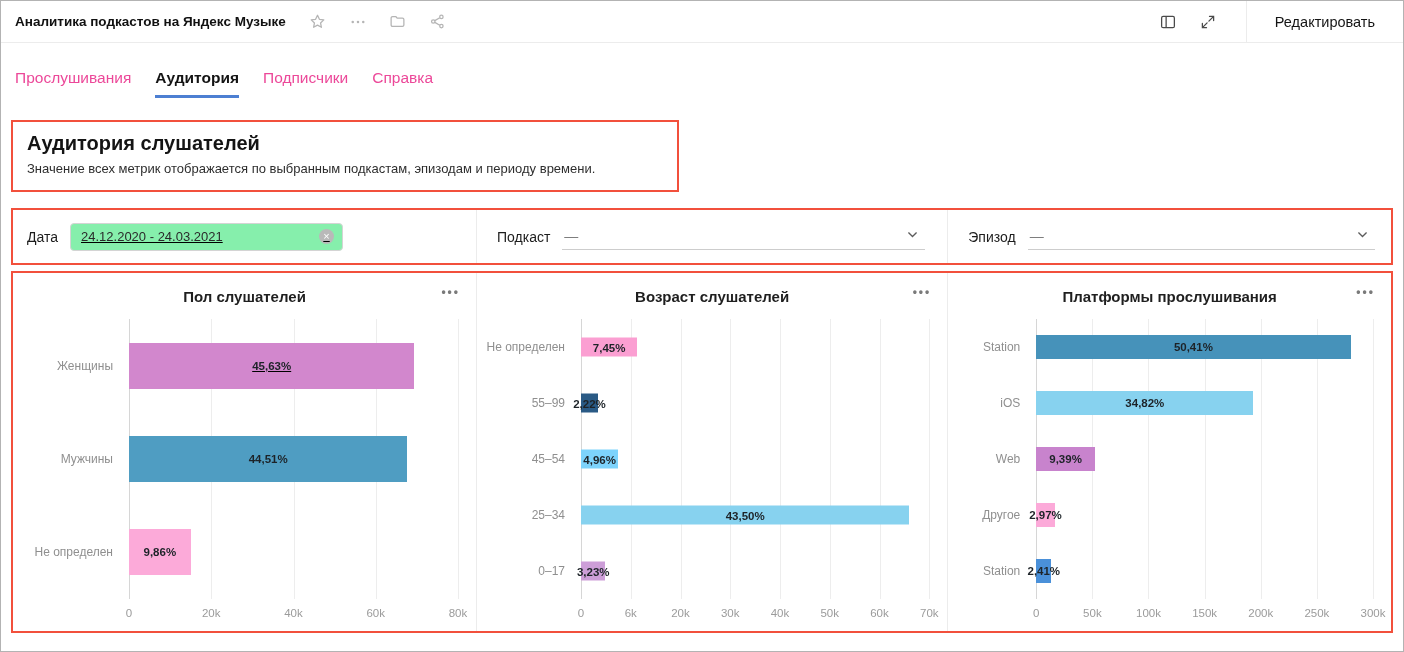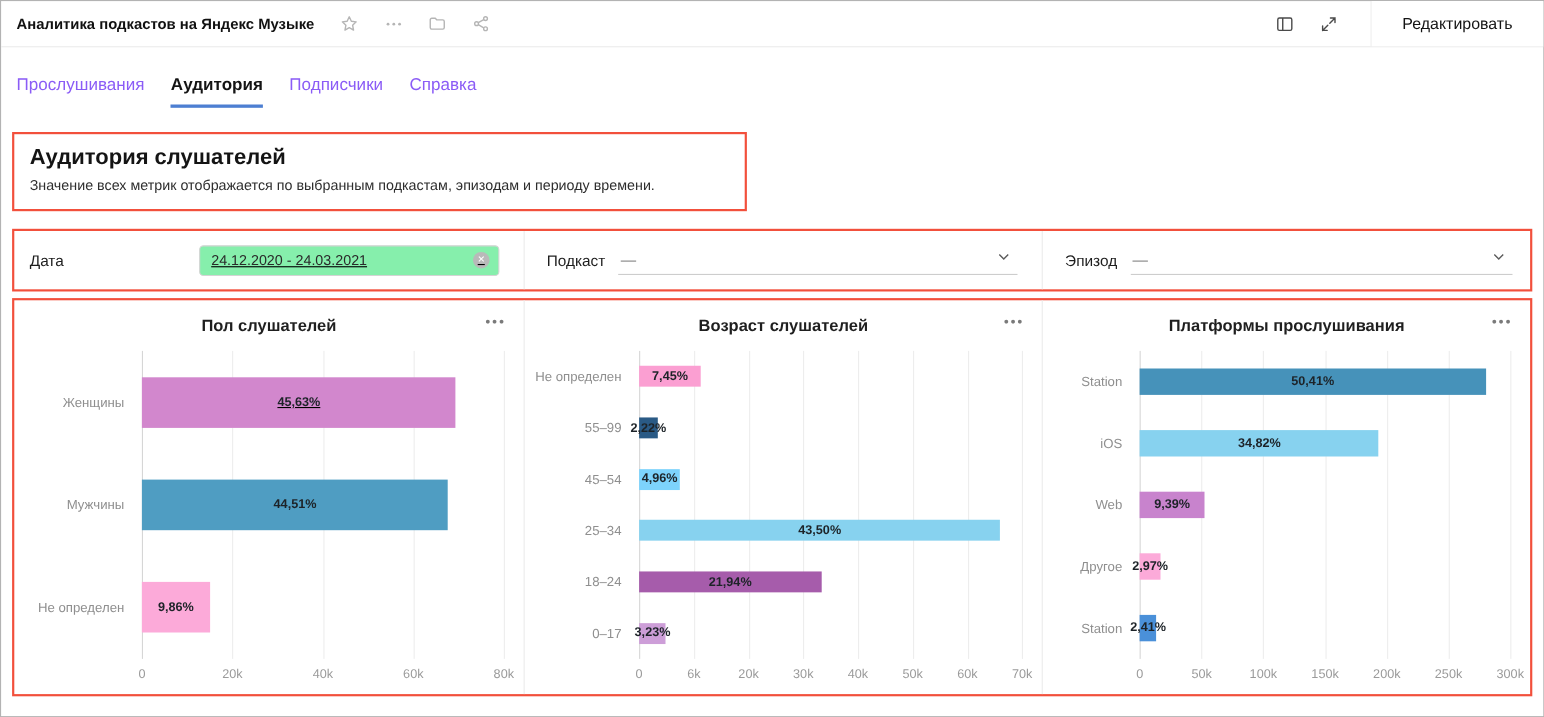--- a/index.html
+++ b/index.html
@@ -31,35 +31,35 @@
   .topbar-divider { width:1px; height:100%; background:#ececec; margin-left:10px; }
   .edit-btn {
     padding:0 28px; height:100%; display:flex; align-items:center;
     font-size:14.5px; color:#141414; cursor:pointer; background:#fff; border:none;
     font-family:"Liberation Sans", sans-serif;
   }
 
   
   .tabs { display:flex; margin:26px 0 0 14px; }
   .tab {
-    font-size:15.5px; color:#8b5cf6; margin-right:24px; cursor:pointer;
+    font-size:15.5px; color:#ec4899; margin-right:24px; cursor:pointer;
     padding-bottom:8px; border-bottom:3px solid transparent;
   }
   .tab.active { color:#141414; font-weight:bold; border-bottom-color:var(--tab-accent); }
 
   
   .content { padding:0 10px; }
   .red-box { border:2px solid var(--annotation); background:#fff; }
   .heading-box { margin-top:22px; width:668px; padding:10px 16px 14px 14px; }
   .heading-box h1 { margin:0; font-size:20px; color:#141414; }
   .heading-box p { margin:6px 0 0; font-size:13px; color:#2e2e2e; }
 
   
   .filters-box { margin-top:16px; height:57px; display:flex; align-items:stretch; }
-  .fsec { display:flex; align-items:center;justify-content:space-between; }
+  .fsec { display:flex; align-items:center; }
   .fsec.s1 { width:33.6%; padding:0 22px 0 14px; }
   .fsec.s2 { width:34.2%; padding:0 22px 0 20px; border-left:1px solid #ececec; }
   .fsec.s3 { width:32.2%; padding:0 16px 0 20px; border-left:1px solid #ececec; }
   .flabel { font-size:14px; color:#1d1d1d; margin-right:12px; white-space:nowrap; }
   .date-input {
     width:273px; height:28px; border:1px solid #d4d4d4; border-radius:4px;
     display:flex; align-items:center; justify-content:space-between;
     padding:0 8px 0 10px; cursor:text; background:#86efac;text-decoration:underline;
   }
   .date-value { font-size:13px; color:#2a2a2a; white-space:nowrap; }
@@ -293,28 +293,20 @@
               </div>
               <div class="row">
                 <div class="cat">25–34</div>
                 <div class="track">
                   <div class="bar" style="width: 94.29%; background: rgb(135, 210, 239);">
                     <span class="val">43,50%</span>
                   </div>
                 </div>
               </div>
               <div class="row">
-                <div class="cat">18–24</div>
-                <div class="track">
-                  <div class="bar" style="width: 47.57%; background: rgb(166, 92, 171);">
-                    <span class="val">21,94%</span>
-                  </div>
-                </div>
-              </div>
-              <div class="row">
                 <div class="cat">0–17</div>
                 <div class="track">
                   <div class="bar" style="width: 7%; background: rgb(205, 158, 216);">
                     <span class="val">3,23%</span>
                   </div>
                 </div>
               </div>
             </div>
           <div class="axis">
               <div class="tick" style="left: 0%;">0</div>

